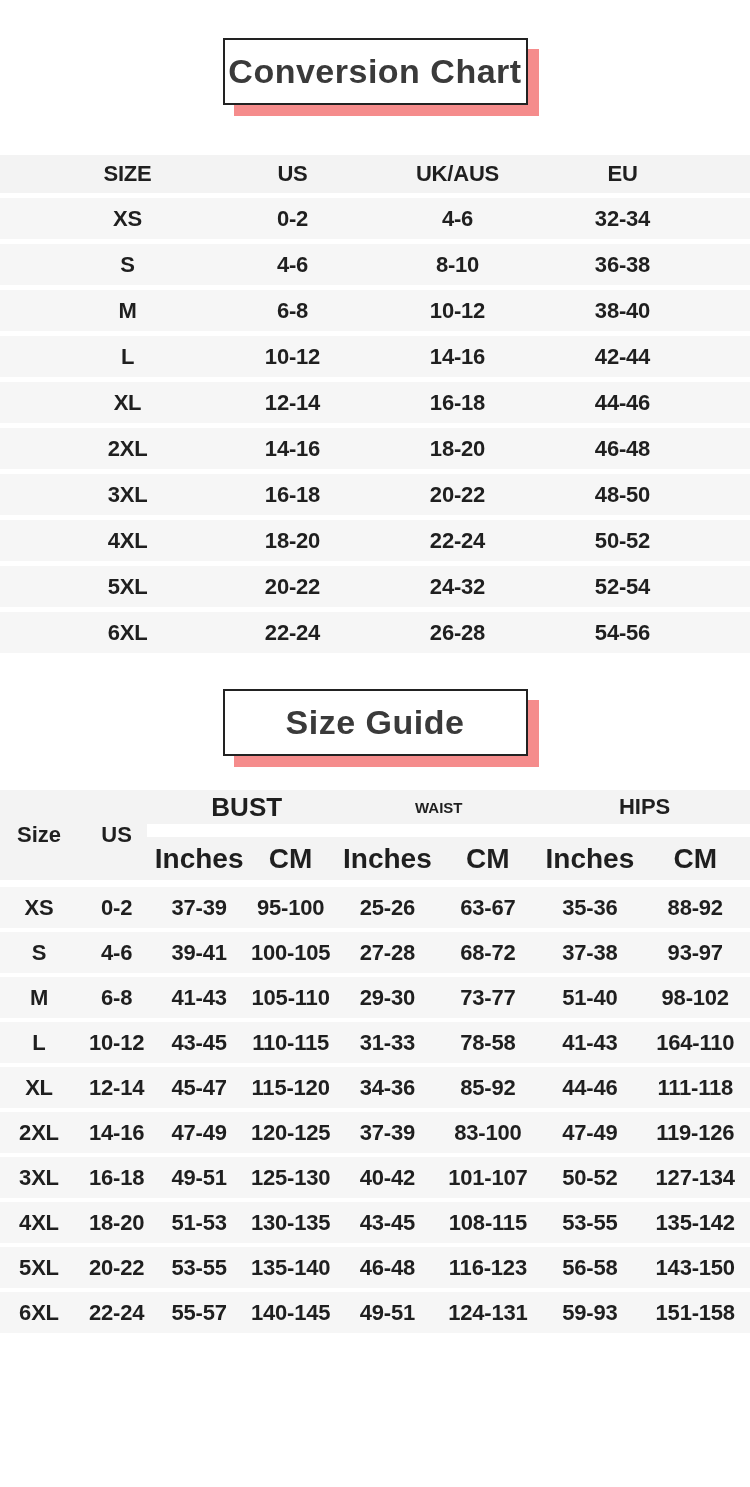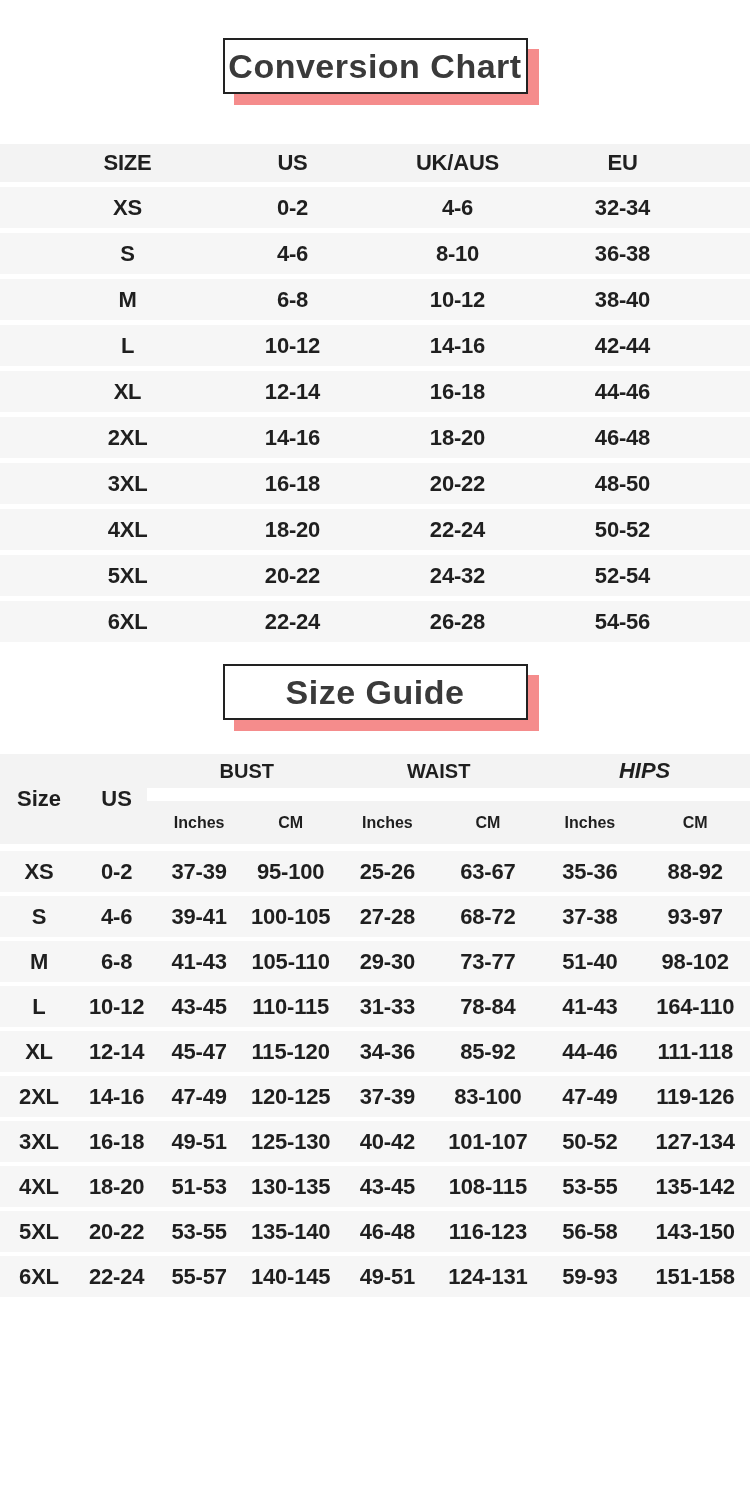--- a/index.html
+++ b/index.html
@@ -10,26 +10,26 @@
     overflow: hidden;
     font-family: "Liberation Sans", "DejaVu Sans", sans-serif;
     color: var(--text, #1f1f1f);
     font-stretch: condensed;
   }
 
   
   .title-wrap {
     position: relative;
     width: 305px;
-    height: 56px;
+    height: 67px;
     margin-left: auto;
     margin-right: auto;
   }
   .title-wrap.first  { margin-top: 38px; }
-  .title-wrap.second { margin-top: 22px; }
+  .title-wrap.second { margin-top: 36px; }
   .title-box {
     position: relative;
     width: 100%;
     height: 100%;
     background: #ffffff;
     border: 2px solid #222222;
     box-shadow: 11px 11px 0 0 var(--pink, #f58c8c);
     display: flex;
     align-items: center;
     justify-content: center;
@@ -85,24 +85,24 @@
   }
   .sg-cell {
     display: flex;
     align-items: center;
     justify-content: center;
     font-weight: 700;
     white-space: nowrap;
   }
   .sg-size  { grid-area: 1 / 1 / 4 / 2; font-size: 22px; }
   .sg-us    { grid-area: 1 / 2 / 4 / 3; font-size: 22px; }
-  .g-bust   { grid-area: 1 / 3 / 2 / 5; font-size: 20px; }
-  .g-waist  { grid-area: 1 / 5 / 2 / 7; font-size: 20px; }
-  .g-hips   { grid-area: 1 / 7 / 2 / 9; font-size: 22px; font-style: italic; }
-  .sg-sub   { grid-row: 3; font-size: 16px; }
+  .g-bust   { grid-area: 1 / 3 / 2 / 5; font-size: 26px; }
+  .g-waist  { grid-area: 1 / 5 / 2 / 7; font-size: 15px; }
+  .g-hips   { grid-area: 1 / 7 / 2 / 9; font-size: 22px; }
+  .sg-sub   { grid-row: 3; font-size: 28px; }
   .s-c3 { grid-column: 3; } .s-c4 { grid-column: 4; }
   .s-c5 { grid-column: 5; } .s-c6 { grid-column: 6; }
   .s-c7 { grid-column: 7; } .s-c8 { grid-column: 8; }
   .sg-white-band {
     position: absolute;
     left: 147px;
     right: 0;
     top: 34px;
     height: 13px;
     background: #ffffff;
@@ -245,21 +245,21 @@
         <span class="cell">73-77</span>
         <span class="cell">51-40</span>
         <span class="cell">98-102</span>
       </div>
       <div class="t-row sg-cols sg-row">
         <span class="cell">L</span>
         <span class="cell">10-12</span>
         <span class="cell">43-45</span>
         <span class="cell">110-115</span>
         <span class="cell">31-33</span>
-        <span class="cell">78-84</span>
+        <span class="cell">78-58</span>
         <span class="cell">41-43</span>
         <span class="cell">164-110</span>
       </div>
       <div class="t-row sg-cols sg-row">
         <span class="cell">XL</span>
         <span class="cell">12-14</span>
         <span class="cell">45-47</span>
         <span class="cell">115-120</span>
         <span class="cell">34-36</span>
         <span class="cell">85-92</span>

